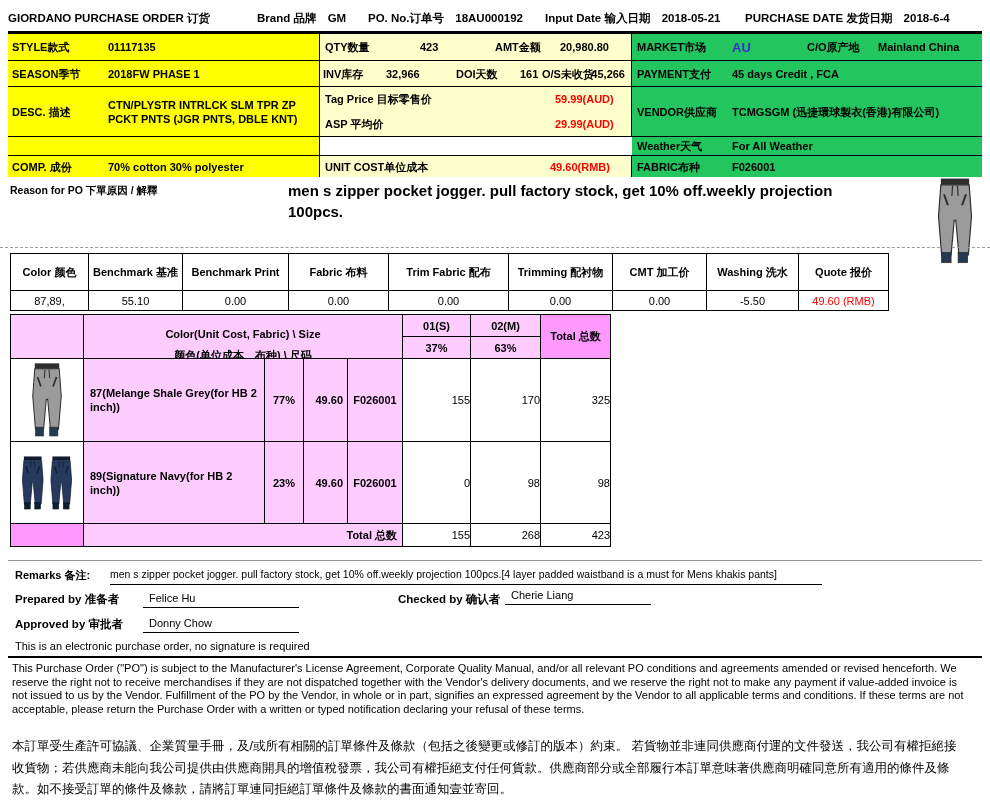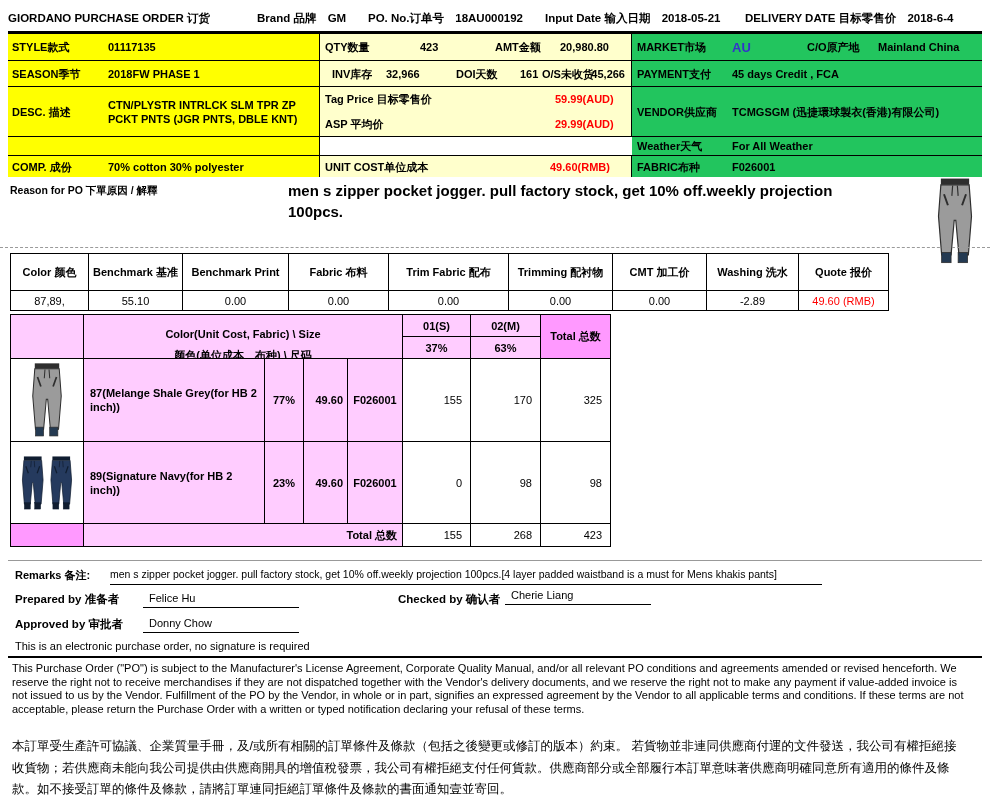--- a/index.html
+++ b/index.html
@@ -43,21 +43,21 @@
   .sizegrid { position:absolute; left:10px; top:314px; width:601px;
               display:grid;
               grid-template-columns:73px 181px 39px 44px 55px 68px 70px 70px;
               grid-template-rows:22px 22px 83px 82px 23px;
               border-top:1px solid #000; border-left:1px solid #000; font-size:11px; }
   .sc { border-right:1px solid #000; border-bottom:1px solid #000;
         display:flex; align-items:center; overflow:hidden; }
   .pinkL { background:#FFCCFF; }
   .pinkB { background:#FF99FF; }
   .ccen { justify-content:center; text-align:center; }
-  .crgt { justify-content:flex-end; padding-right:8px; }
+  .crgt { justify-content:flex-end; padding-right:0; }
   .sc .stack { width:100%;margin-top:16px; }
   .sc .stack div { height:21px; display:flex; align-items:center; justify-content:center; font-weight:bold; }
   .clabel { padding:4px 6px; font-weight:bold; line-height:14px; }
 
   
   .hair { position:absolute; left:8px; width:974px; border-top:1px solid #999; }
   .remarks-label { position:absolute; left:15px; top:568px; font-size:11px; font-weight:bold; white-space:nowrap; }
   .remarks-text  { position:absolute; left:110px; top:566px; width:712px; height:19px;
                    font-size:10.5px; white-space:nowrap; border-bottom:1px solid #000; padding-top:2px; }
   .sig-label { position:absolute; font-size:11.5px; font-weight:bold; white-space:nowrap; }
@@ -99,21 +99,21 @@
 </div>
 <div class="title-item" style="left:368px">
   <span>PO. No.订单号</span>
   <span class="tv">18AU000192</span>
 </div>
 <div class="title-item" style="left:545px">
   <span>Input Date 输入日期</span>
   <span class="tv">2018-05-21</span>
 </div>
 <div class="title-item" style="left:745px">
-  <span>DELIVERY DATE 目标零售价</span>
+  <span>PURCHASE DATE 发货日期</span>
   <span class="tv">2018-6-4</span>
 </div>
 <div class="hr-thick" style="top:31px;height:3px"></div>
 
 <div class="info-grid">
 
   <div class="irow" style="height:27px">
     <div class="sec sec-left">
       <span class="cv" style="left:4px">STYLE款式</span>
       <span class="cv" style="left:100px">01117135</span>
@@ -131,21 +131,21 @@
       <span class="cv" style="left:246px">Mainland China</span>
     </div>
   </div>
 
   <div class="irow" style="height:26px">
     <div class="sec sec-left">
       <span class="cv" style="left:4px">SEASON季节</span>
       <span class="cv" style="left:100px">2018FW PHASE 1</span>
     </div>
     <div class="sec sec-mid">
-      <span class="cv" style="left:12px">INV库存</span>
+      <span class="cv" style="left:3px">INV库存</span>
       <span class="cv" style="left:66px">32,966</span>
       <span class="cv" style="left:136px">DOI天数</span>
       <span class="cv" style="left:200px">161</span>
       <span class="cv" style="left:222px">O/S未收货</span>
       <span class="cv" style="right:6px">45,266</span>
     </div>
     <div class="sec sec-right">
       <span class="cv" style="left:5px">PAYMENT支付</span>
       <span class="cv" style="left:100px">45 days Credit , FCA</span>
     </div>
@@ -228,21 +228,21 @@
     <th>Quote 报价</th>
   </tr>
   <tr>
     <td>87,89,</td>
     <td>55.10</td>
     <td>0.00</td>
     <td>0.00</td>
     <td>0.00</td>
     <td>0.00</td>
     <td>0.00</td>
-    <td>-2.89</td>
+    <td>-5.50</td>
     <td class="red">49.60 (RMB)</td>
   </tr>
 </tbody>
   </table>
 
 <div class="sizegrid">
 
   <div class="sc pinkL" style="grid-column:1;grid-row:1/3"></div>
   <div class="sc pinkL ccen" style="grid-column:2/6;grid-row:1/3">
     <div class="stack">

